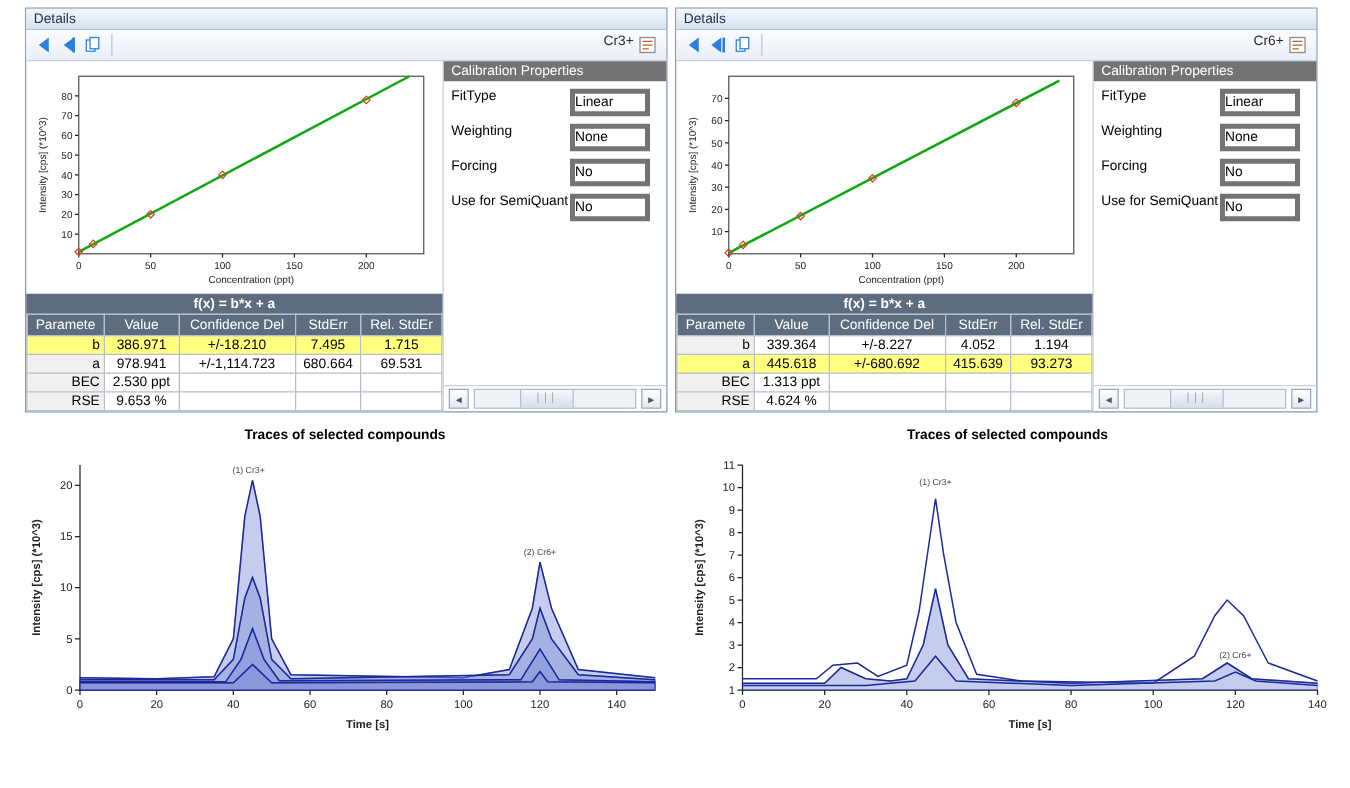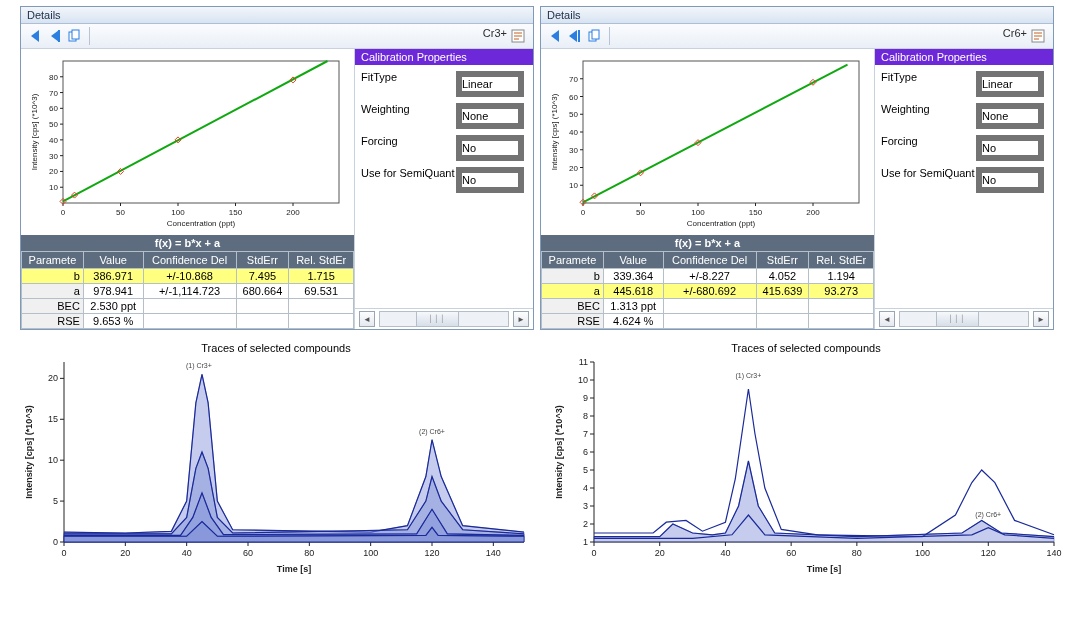--- a/index.html
+++ b/index.html
@@ -16,32 +16,32 @@
 .chart-cal{height:180px;padding:4px 6px 2px 6px;position:relative}
 .chart-cal svg{display:block}
 .eq{background:#5d6d7f;color:#fff;font-weight:bold;text-align:center;padding:2px 0;font-size:11px}
 .tbl{width:100%;border-collapse:collapse;font-size:11px}
 .tbl th{background:#5d6d7f;color:#fff;font-weight:normal;text-align:center;padding:2px 3px;border:1px solid #b5bfc9}
 .tbl td{border:1px solid #b5bfc9;padding:1px 3px;text-align:center;background:#fff}
 .tbl td.pn{text-align:right;background:#f0f0f0}
 .tbl tr.hl td{background:#ffff80}
 .tbl tr.hl td.pn{background:#ffff80}
 .right-col{flex:1;display:flex;flex-direction:column}
-.sub-title{background:#6d28d9;color:#fff;padding:2px 6px;font-size:11px}
+.sub-title{background:#737373;color:#fff;padding:2px 6px;font-size:11px}
 .props{flex:1;padding:6px 6px 0 6px}
 .prow{display:flex;margin-bottom:6px}
 .plab{width:95px;font-size:11px}
-.pval{border:6px solid #737373;padding:1px 0;min-width:56px;background:#fff;font-size:11px}
+.pval{border:4px solid #737373;padding:1px 0;min-width:56px;background:#fff;font-size:11px}
 .hscroll{border-top:1px solid #c8d2de;padding:2px 4px;display:flex;align-items:center;gap:4px}
 .hs-btn{width:14px;height:14px;border:1px solid #9aa6b4;background:linear-gradient(#fdfdfe,#e4e9f0);display:flex;align-items:center;justify-content:center;font-size:8px;color:#555}
 .hs-track{flex:1;height:14px;border:1px solid #b4bec9;background:#eef2f7;position:relative}
 .hs-thumb{position:absolute;left:28%;top:0;width:32%;height:100%;background:linear-gradient(#f6f8fb,#d7dfe9);border-left:1px solid #b4bec9;border-right:1px solid #b4bec9;display:flex;align-items:center;justify-content:center;font-size:7px;letter-spacing:2px;color:#888}
 .bottom-row{display:flex;gap:18px;padding:6px 20px}
 .trace-wrap{width:512px}
-.trace-title{text-align:center;font-weight:normal;font-size:11px;margin-bottom:2px}
+.trace-title{text-align:center;font-weight:bold;font-size:11px;margin-bottom:12px}
 .trace-chart svg{display:block}
 .axis{stroke:#222;stroke-width:1;fill:none}
 .tick{stroke:#222;stroke-width:1}
 .tlabel{font-size:9px;fill:#222}
 .cal-line{stroke:#10a810;stroke-width:2}
 .cal-pt{stroke:#e04020;stroke-width:1;fill:none}
 .tr-line{stroke:#1a2a9a;stroke-width:1.2;fill:none}
 .tr-area{fill:#7f8fd8;opacity:.45;stroke:#1a2a9a;stroke-width:1}
 .ann{font-size:7px;fill:#444}
 .itxt{font-size:8px;fill:#222}
@@ -127,21 +127,21 @@
               <tr>
                 <th>Paramete</th>
                 <th>Value</th>
                 <th>Confidence Del</th>
                 <th>StdErr</th>
                 <th>Rel. StdEr</th>
               </tr>
               <tr class="hl">
                 <td class="pn">b</td>
                 <td>386.971</td>
-                <td>+/-10.868</td>
+                <td>+/-18.210</td>
                 <td>7.495</td>
                 <td>1.715</td>
               </tr>
               <tr>
                 <td class="pn">a</td>
                 <td>978.941</td>
                 <td>+/-1,114.723</td>
                 <td>680.664</td>
                 <td>69.531</td>
               </tr>

